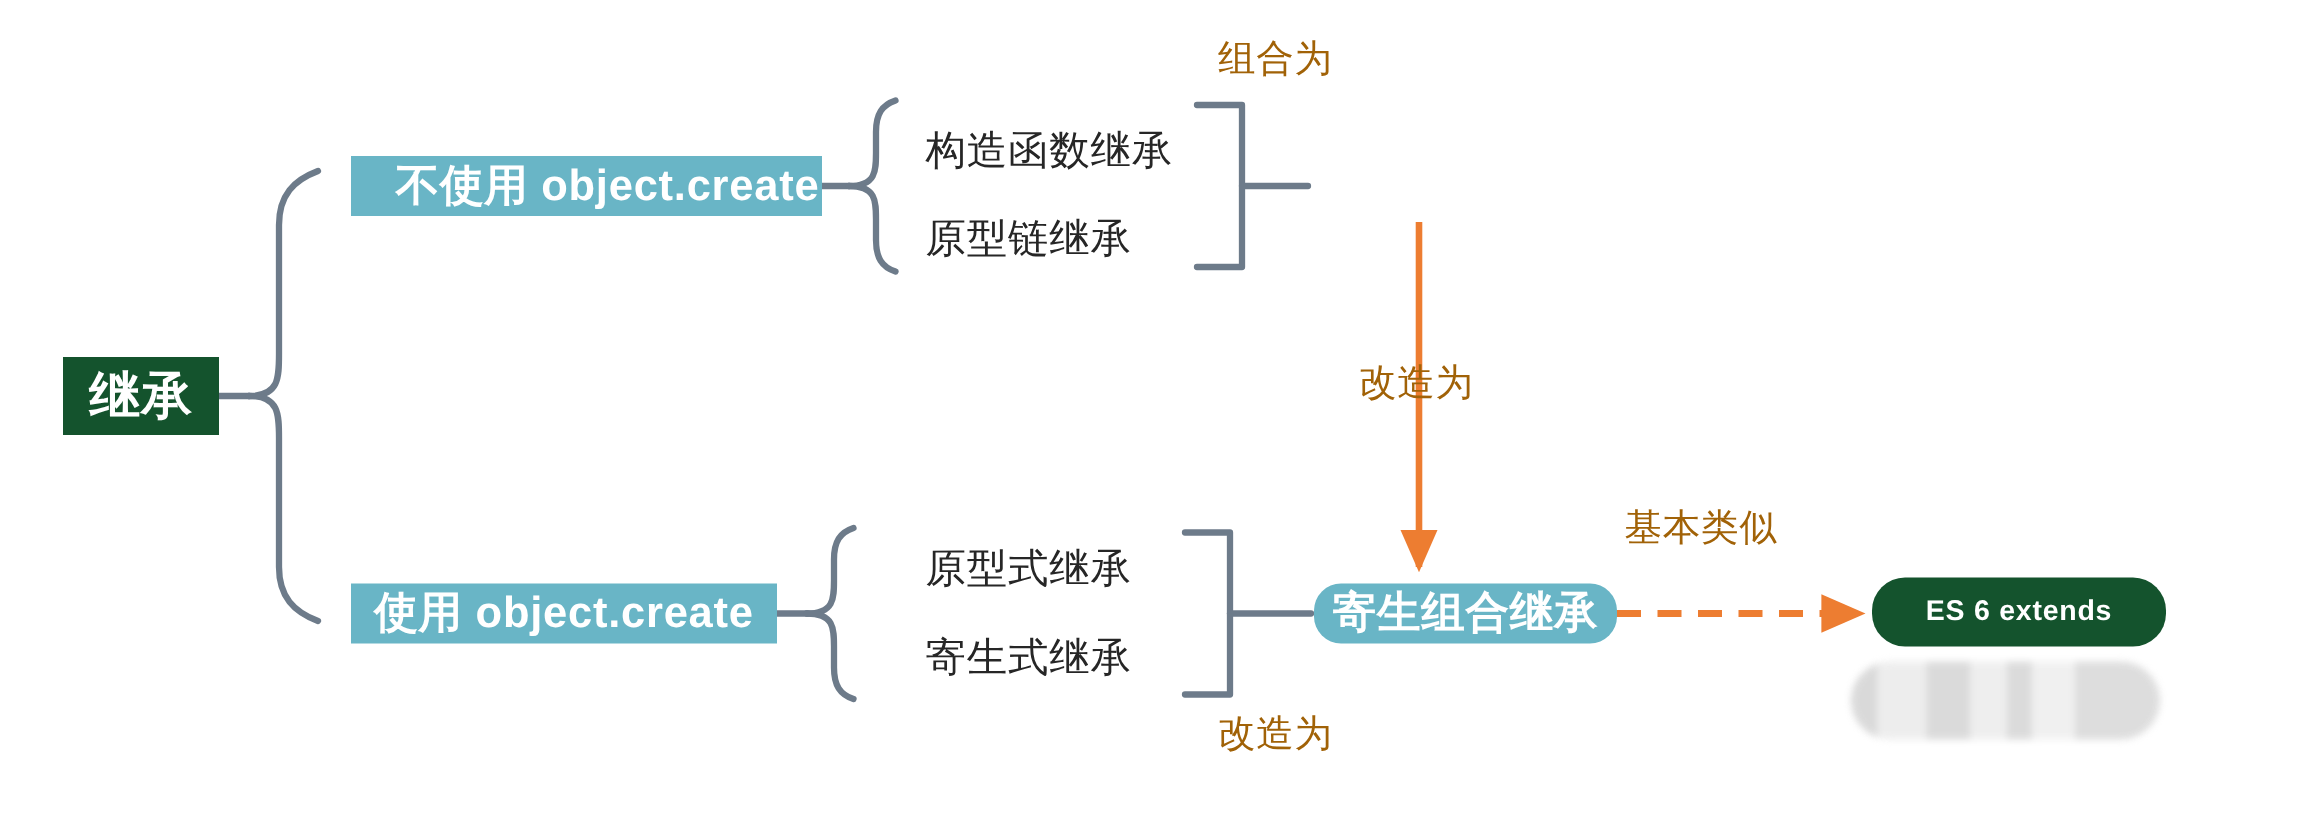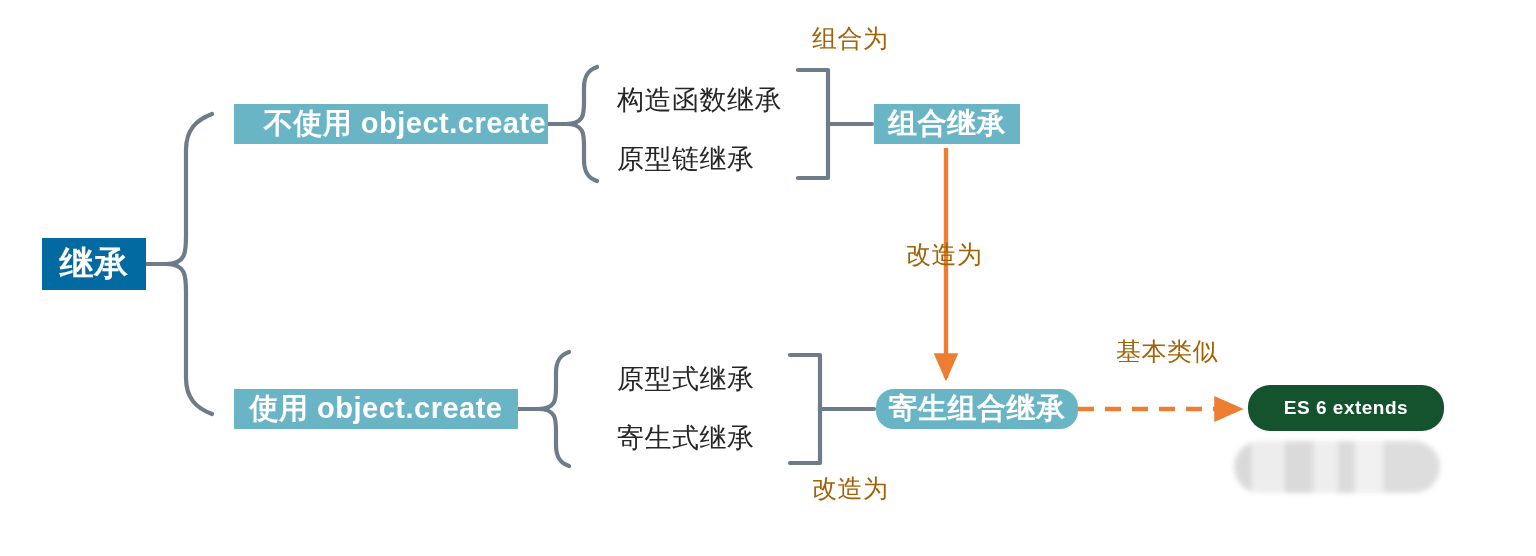--- a/index.html
+++ b/index.html
@@ -30,21 +30,21 @@
     display: flex;
     align-items: center;
     justify-content: center;
     box-sizing: border-box;
     color: #ffffff;
     font-weight: bold;
     white-space: nowrap;
     letter-spacing: 0.5px;
   }
   .node-root {
-    background: #0369a1;
+    background: #14532d;
     font-size: 34px;
   }
   .node-teal {
     background: #69b5c6;
     font-size: 29px;
   }
   .node-pill {
     background: #14532d;
     border-radius: 22px;
     font-size: 19px;
@@ -139,34 +139,33 @@
     </g>
   </svg>
 
   <div class="node node-root" style="left:42px; top:238px; width:104px; height:52px;">继承</div>
 
   <div class="node node-teal" style="left:234px; top:104px; width:314px; height:40px;padding-left:28px;">不使用 object.create</div>
 
   <div class="leaf-label" style="left:617px; top:141px;">原型链继承</div>
   <div class="leaf-label" style="left:617px; top:82px;">构造函数继承</div>
 
-  <div class="node node-teal" style="left:874px; top:104px; width:146px; height:40px;">组合继承</div>
 
   <div class="edge-label" style="left:812px; top:22px;">组合为</div>
 
   <div class="node node-teal" style="left:234px; top:389px; width:284px; height:40px;">使用 object.create</div>
 
   <div class="leaf-label" style="left:617px; top:361px;">原型式继承</div>
   <div class="leaf-label" style="left:617px; top:420px;">寄生式继承</div>
 
   <div class="node node-teal" style="left:876px; top:389px; width:202px; height:40px;border-radius:18px;">寄生组合继承</div>
 
   <div class="edge-label" style="left:812px; top:472px;">改造为</div>
 
   <div class="edge-label" style="left:906px; top:238px;">改造为</div>
 
-  <div class="edge-label" style="left:1116px; top:335px;">基本类似</div>
+  <div class="edge-label" style="left:1083px; top:335px;">基本类似</div>
 
   <div class="node node-pill" style="left:1248px; top:385px; width:196px; height:46px;">ES 6 extends</div>
 
   <div class="ghost-pill"></div>
 
 </div>
 
 </body></html>

